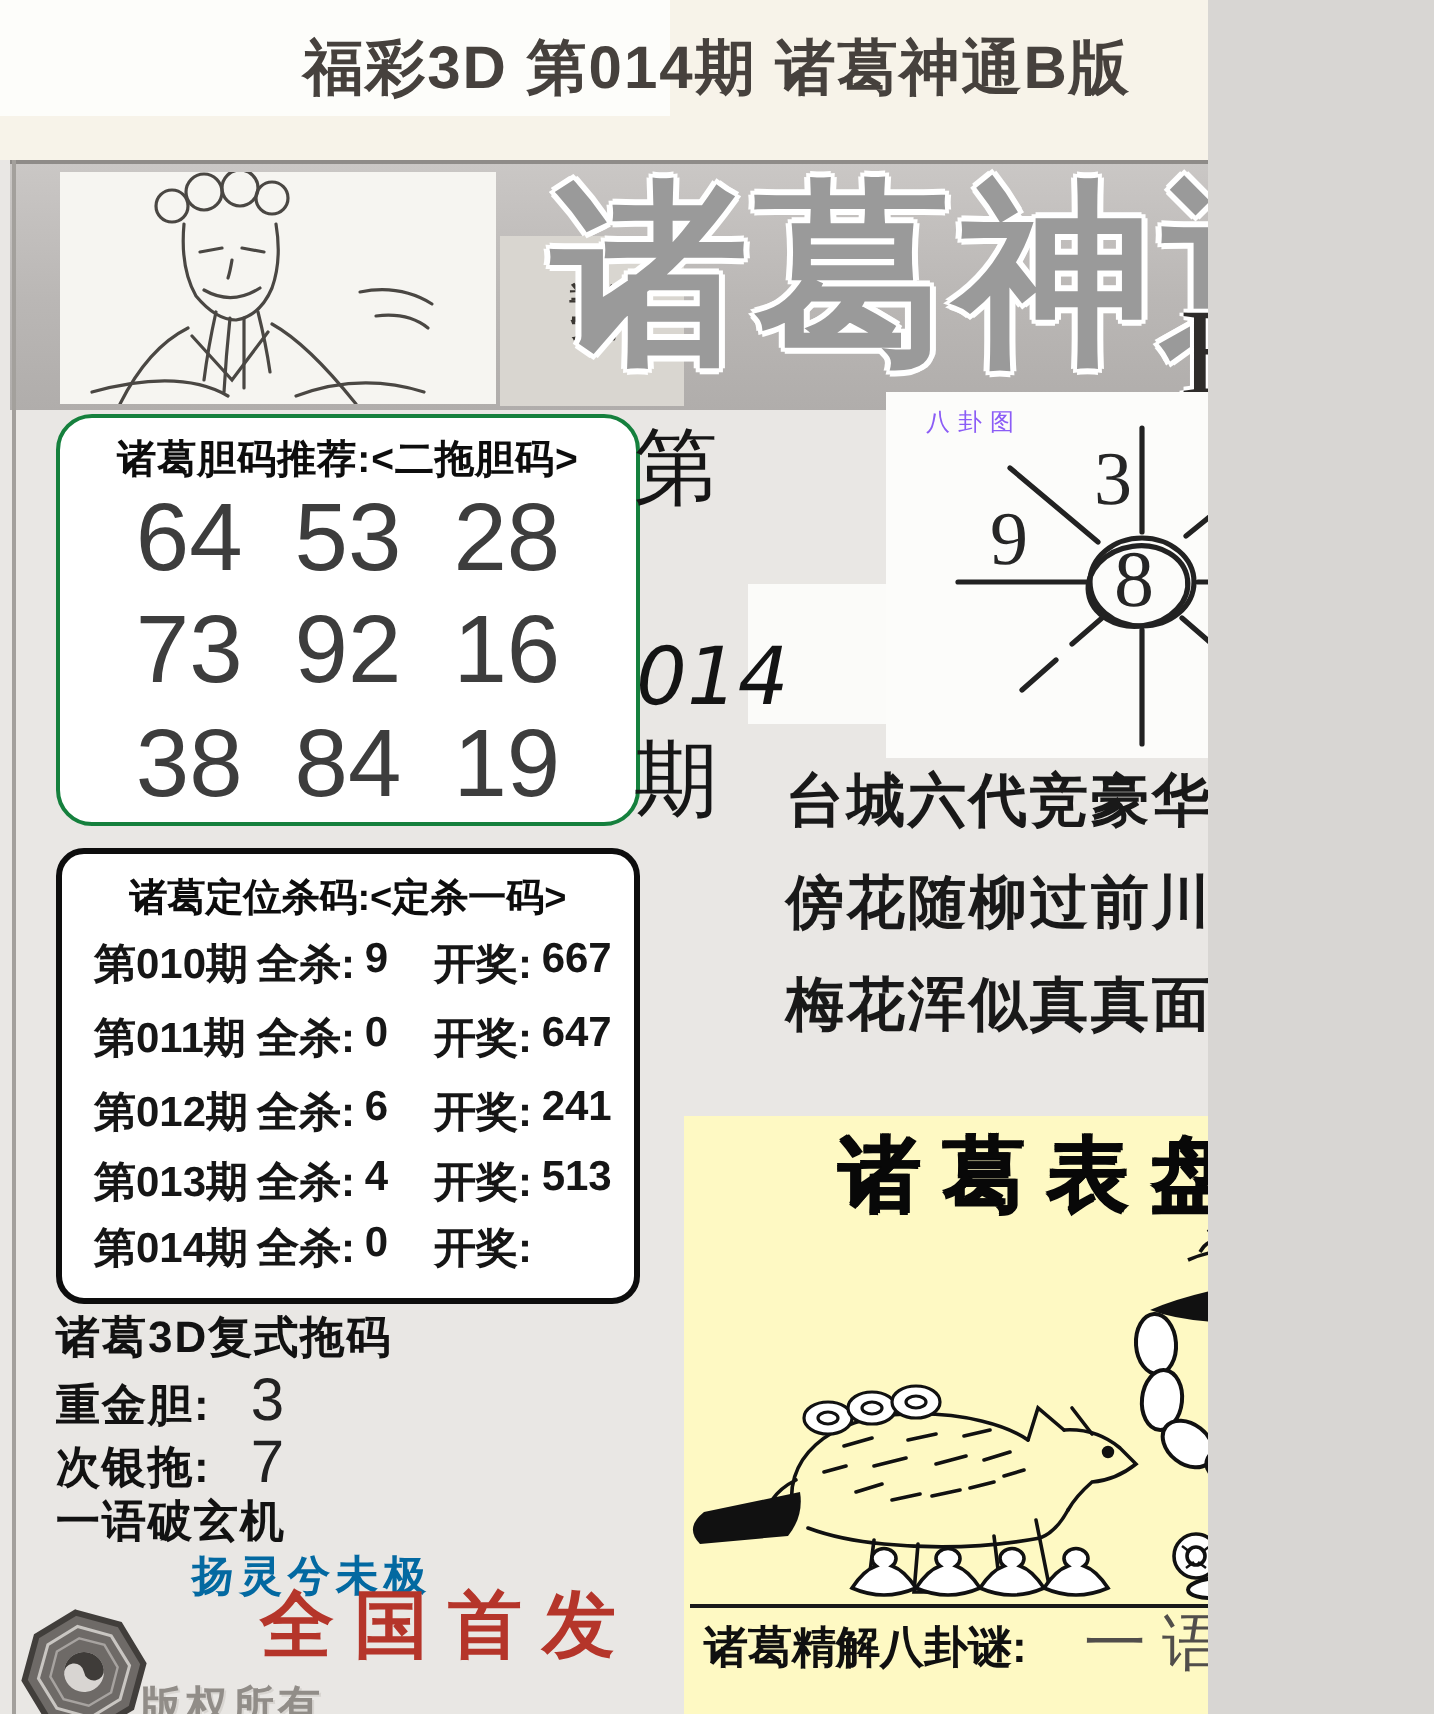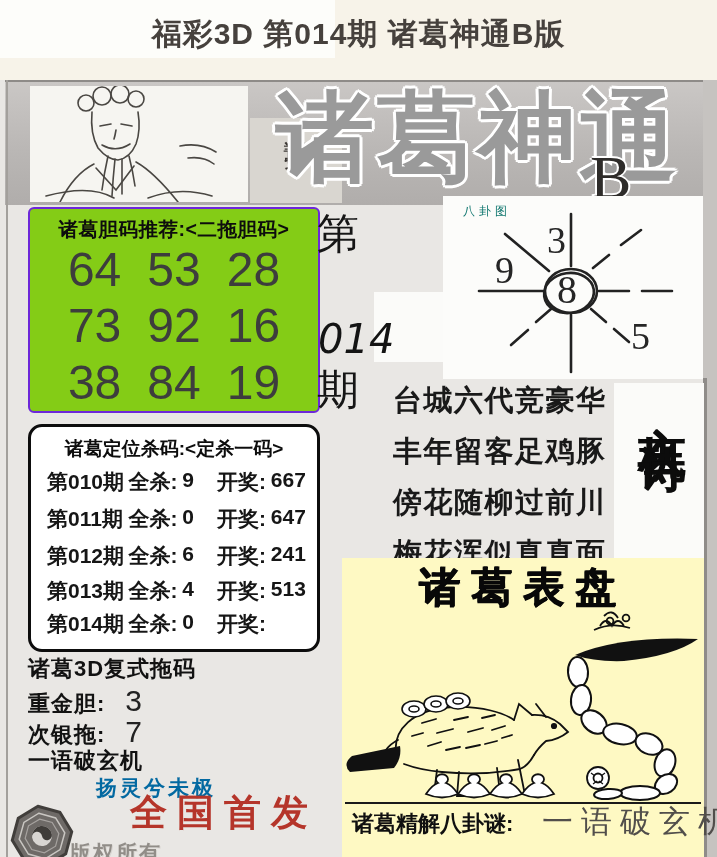--- a/index.html
+++ b/index.html
@@ -1,16 +1,16 @@
 <!DOCTYPE html>
 <html><head>
 <meta charset="utf-8">
 <style>
   html,body{margin:0;padding:0;background:#d8d6d3;}
-  #stage{position:relative;width:717px;height:857px;background:#e9e7e4;overflow:hidden;
+  #stage{position:relative;width:604px;height:857px;background:#e9e7e4;overflow:hidden;
          font-family:"Liberation Sans",sans-serif;color:#1c1c1c;}
   .abs{position:absolute;}
 
   
   .top-strip{left:0;top:0;width:717px;height:80px;background:#f7f3e9;}
   .top-white{left:0;top:0;width:335px;height:58px;background:#fdfdfa;}
   .page-title{left:0;top:14px;width:717px;text-align:center;font-size:30px;font-weight:bold;
               color:#46413d;letter-spacing:1px;}
 
   
@@ -26,40 +26,40 @@
          text-shadow:-3px 0 0 #fff,3px 0 0 #fff,0 -3px 0 #fff,0 3px 0 #fff,
                      -2px -2px 0 #fff,2px 2px 0 #fff,-2px 2px 0 #fff,2px -2px 0 #fff;}
   .brand-b{left:590px;top:142px;font-family:"Liberation Serif",serif;font-size:62px;color:#2e2c2a;
            text-shadow:-2px 0 0 #fff,2px 0 0 #fff,0 -2px 0 #fff,0 2px 0 #fff;}
 
   .left-rule{left:6px;top:80px;width:2px;height:777px;background:#a3a09c;}
   .right-edge{left:703px;top:80px;width:14px;height:777px;background:#c6c3c0;}
   .right-edge-dark{left:703px;top:378px;width:4px;height:479px;background:#8f8c89;}
 
   
-  .dan-box{left:28px;top:207px;width:292px;height:206px;background:#84cc16;border:2px solid #6d28d9;
-           border-radius:6px;box-sizing:border-box;}
+  .dan-box{left:28px;top:207px;width:292px;height:206px;background:#ffffff;border:2px solid #15803d;
+           border-radius:18px;box-sizing:border-box;}
   .dan-title{left:0;top:7px;width:100%;text-align:center;font-size:19.5px;font-weight:900;
              letter-spacing:.5px;color:#0d0d0d;}
   .dan-row{left:0;width:100%;display:flex;justify-content:center;gap:26px;
            font-size:48px;color:#3d3d3d;}
   .dan-row-0{top:33px;} .dan-row-1{top:89px;} .dan-row-2{top:146px;}
 
   
   .issue-ch{left:317px;font-family:"Liberation Serif",serif;font-size:42px;color:#161616;}
   .issue-prefix{top:206px;}
   .issue-number{left:318px;top:316px;font-size:40px;font-style:italic;color:#141414;
                 font-family:"DejaVu Sans",sans-serif;}
   .issue-suffix{top:362px;}
   .mid-white{left:374px;top:292px;width:82px;height:70px;background:#fbfbf9;}
 
   
   .bagua-box{left:443px;top:196px;width:260px;height:183px;background:#fcfcfa;}
   .bagua-label{left:20px;top:7px;font-family:"Liberation Serif",serif;font-size:12px;
-               letter-spacing:4px;color:#0f766e;}
+               letter-spacing:4px;color:#8b5cf6;}
   .bagua-num{font-family:"Liberation Serif",serif;color:#262626;font-size:38px;}
   .bg-top{left:104px;top:22px;} .bg-left{left:52px;top:52px;} .bg-br{left:188px;top:118px;}
   .bg-center{left:114px;top:70px;font-size:40px;}
 
   
   .poem{left:393px;top:381px;width:216px;}
   .poem p{margin:0 0 11px 0;font-size:29px;font-weight:bold;color:#191919;letter-spacing:1.5px;
           white-space:nowrap;}
   .mystic-strip{left:614px;top:383px;width:90px;height:196px;background:#fbfbf9;}
   .mystic-label{left:17px;top:6px;writing-mode:vertical-rl;text-orientation:upright;
@@ -179,21 +179,20 @@
     </svg>
     <div class="abs bagua-label">八卦图</div>
     <div class="abs bagua-num bg-top">3</div>
     <div class="abs bagua-num bg-left">9</div>
     <div class="abs bagua-num bg-br">5</div>
     <div class="abs bagua-num bg-center">8</div>
   </div>
 
   <div class="abs poem">
     <p>台城六代竞豪华</p>
-    <p>丰年留客足鸡豚</p>
     <p>傍花随柳过前川</p>
     <p>梅花浑似真真面</p>
   </div>
   <div class="abs mystic-strip">
     <div class="abs mystic-label">玄机诗</div>
   </div>
 
   <div class="abs kill-box">
     <div class="abs kill-title">诸葛定位杀码:&lt;定杀一码&gt;</div>
     <div class="abs kill-row kr-0">

